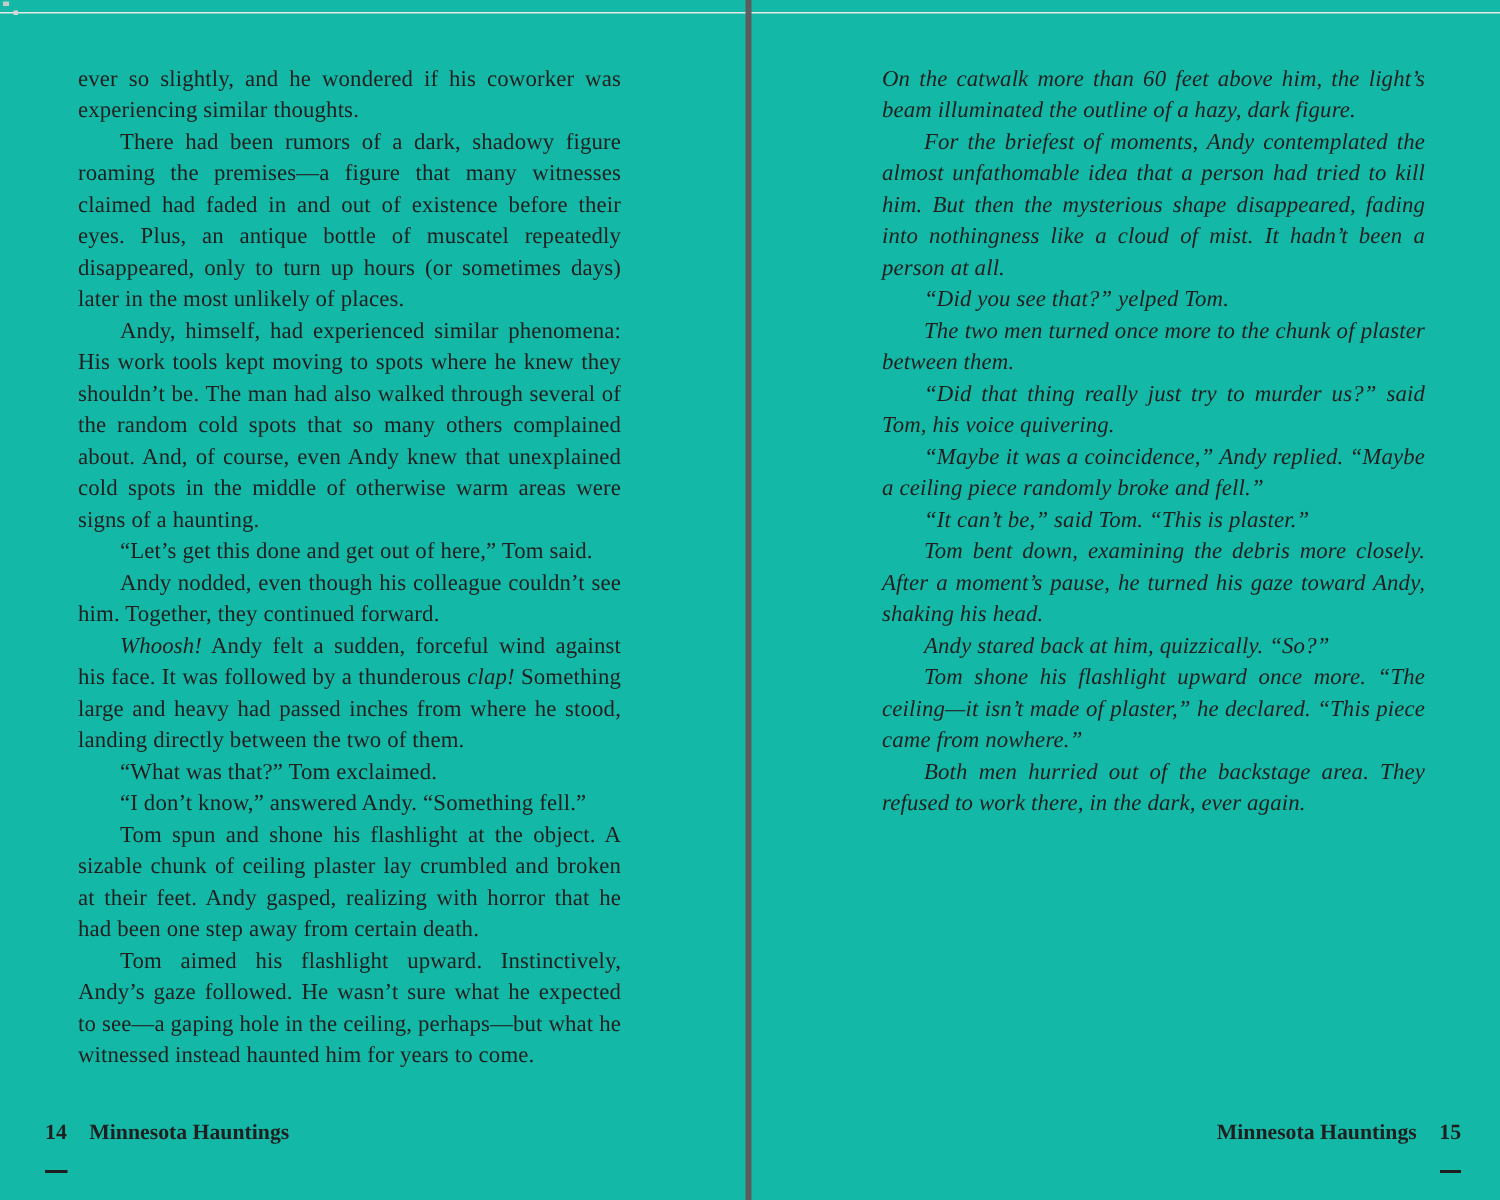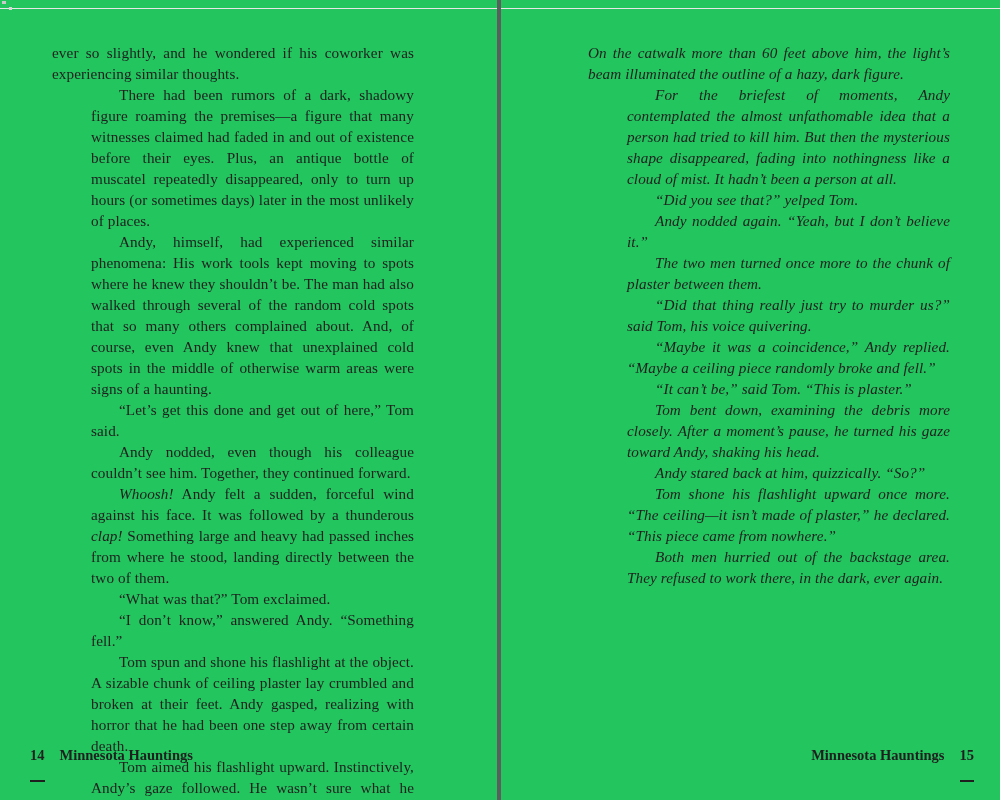--- a/index.html
+++ b/index.html
@@ -63,21 +63,21 @@
     line-height: 21px;
     text-align: justify;
     letter-spacing: 0.1px;
   }
   .page-left  .text-block { left: 52px; }
   .page-right .text-block { left: 87px; font-style: italic; }
   .para {
     margin: 0;
     padding: 0;
   }
-  .para.indent { text-indent: 28px; margin-left: 39px; }
+  .para.indent { text-indent: 28px; }
   .para em { font-style: italic; }
   .footer {
     position: absolute;
     top: 746px;
     display: flex;
     align-items: baseline;
     gap: 15px;
     font-size: 14.5px;
     font-weight: bold;
     line-height: 18px;
@@ -89,21 +89,21 @@
     border-bottom: 2px solid #1f1f1f;
     padding-bottom: 17px;
     line-height: 1;
   }
   .running-title {
   }
 </style>
 </head>
 <body>
 
-<div class="spread" style="background: #22c55e; color: rgb(31, 31, 31);">
+<div class="spread" style="background: #14b8a6; color: rgb(31, 31, 31);">
 
   <div class="scan-line-top" style="background: rgb(231, 231, 231);"></div>
   <div class="scan-speck-1"></div>
   <div class="scan-speck-2"></div>
 
   <div class="page page-left">
     <div class="text-block" id="left-text">
         <p class="para"><span>ever so slightly, and he wondered if his coworker was experiencing similar thoughts.</span></p>
         <p class="para indent"><span>There had been rumors of a dark, shadowy figure roaming the premises—a figure that many witnesses claimed had faded in and out of existence before their eyes. Plus, an antique bottle of muscatel repeatedly disappeared, only to turn up hours (or sometimes days) later in the most unlikely of places.</span></p>
         <p class="para indent"><span>Andy, himself, had experienced similar phenomena: His work tools kept moving to spots where he knew they shouldn’t be. The man had also walked through several of the random cold spots that so many others complained about. And, of course, even Andy knew that unexplained cold spots in the middle of otherwise warm areas were signs of a haunting.</span></p>
@@ -121,21 +121,20 @@
     </div>
   </div>
 
   <div class="divider" style="background: rgb(93, 93, 95);"></div>
 
   <div class="page page-right">
     <div class="text-block" id="right-text">
         <p class="para"><span>On the catwalk more than 60 feet above him, the light’s beam illuminated the outline of a hazy, dark figure.</span></p>
         <p class="para indent"><span>For the briefest of moments, Andy contemplated the almost unfathomable idea that a person had tried to kill him. But then the mysterious shape disappeared, fading into nothingness like a cloud of mist. It hadn’t been a person at all.</span></p>
         <p class="para indent"><span>“Did you see that?” yelped Tom.</span></p>
-        <p class="para indent"><span>Andy nodded again. “Yeah, but I don’t believe it.”</span></p>
         <p class="para indent"><span>The two men turned once more to the chunk of plaster between them.</span></p>
         <p class="para indent"><span>“Did that thing really just try to murder us?” said Tom, his voice quivering.</span></p>
         <p class="para indent"><span>“Maybe it was a coincidence,” Andy replied. “Maybe a ceiling piece randomly broke and fell.”</span></p>
         <p class="para indent"><span>“It can’t be,” said Tom. “This is plaster.”</span></p>
         <p class="para indent"><span>Tom bent down, examining the debris more closely. After a moment’s pause, he turned his gaze toward Andy, shaking his head.</span></p>
         <p class="para indent"><span>Andy stared back at him, quizzically. “So?”</span></p>
         <p class="para indent"><span>Tom shone his flashlight upward once more. “The ceiling—it isn’t made of plaster,” he declared. “This piece came from nowhere.”</span></p>
         <p class="para indent"><span>Both men hurried out of the backstage area. They refused to work there, in the dark, ever again.</span></p>
       </div>
     <div class="footer footer-right">

